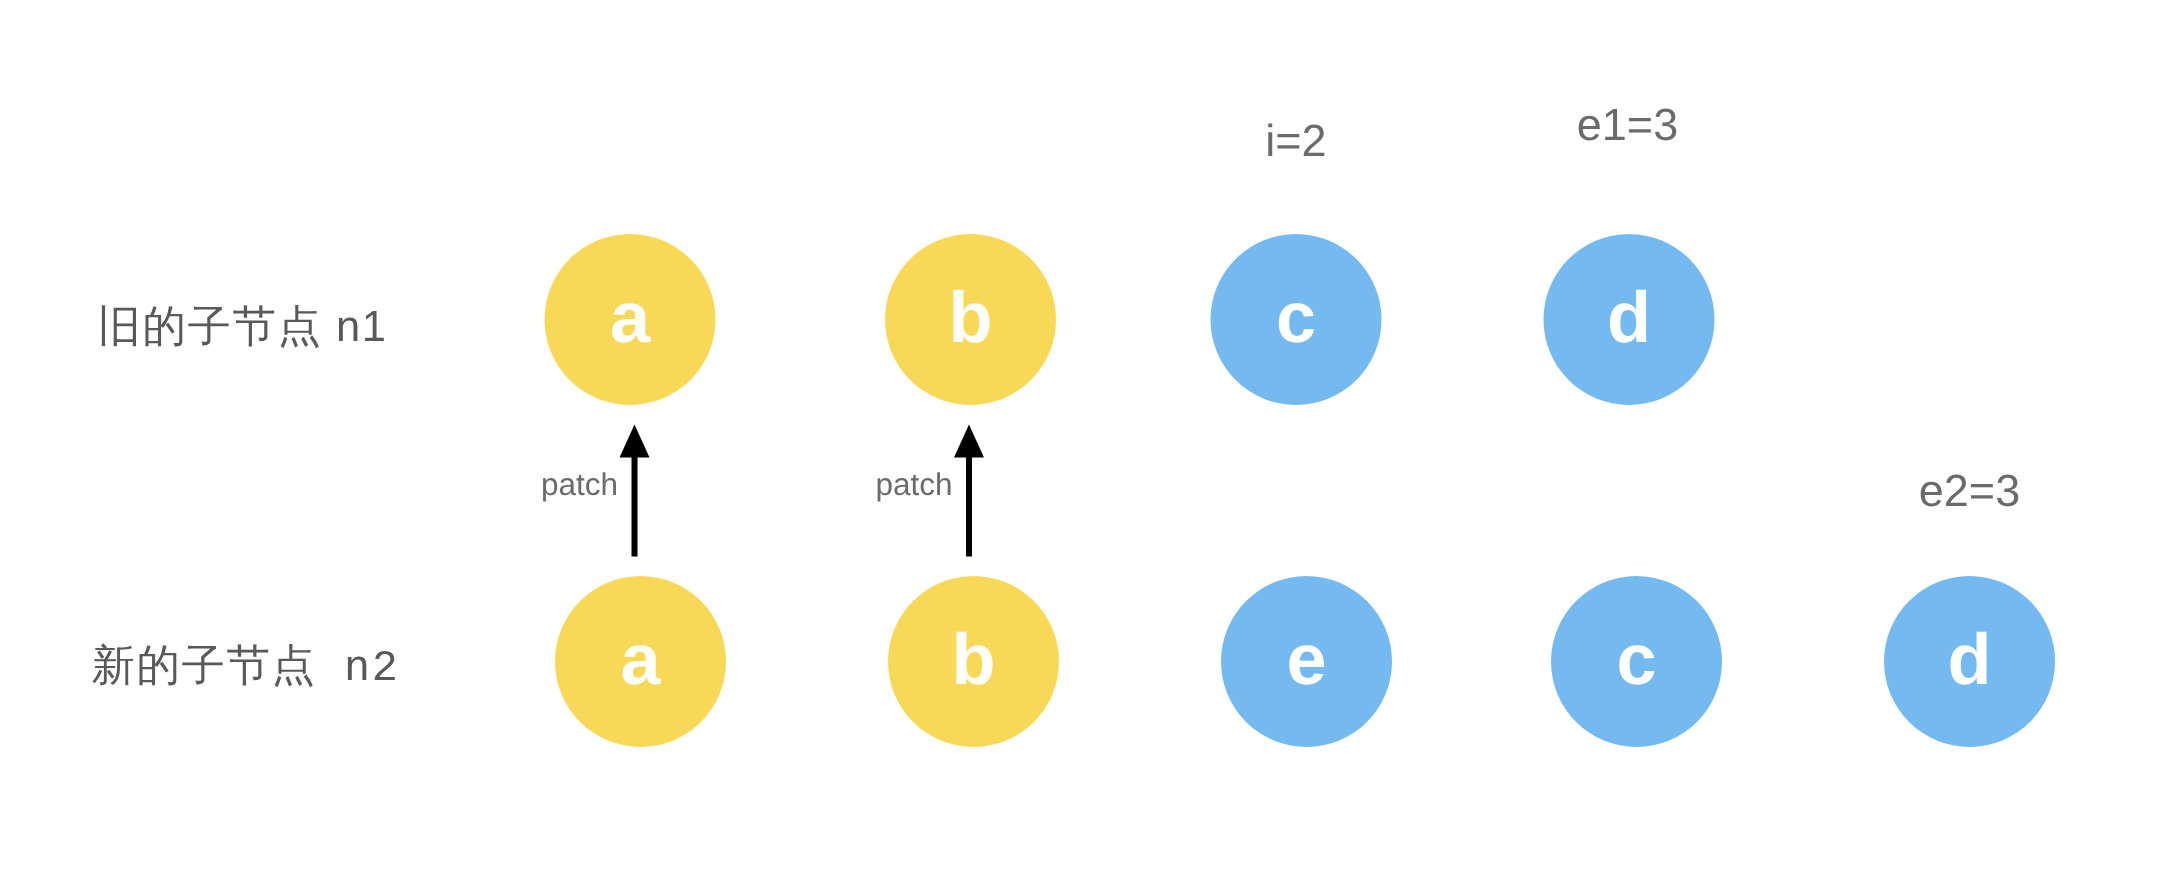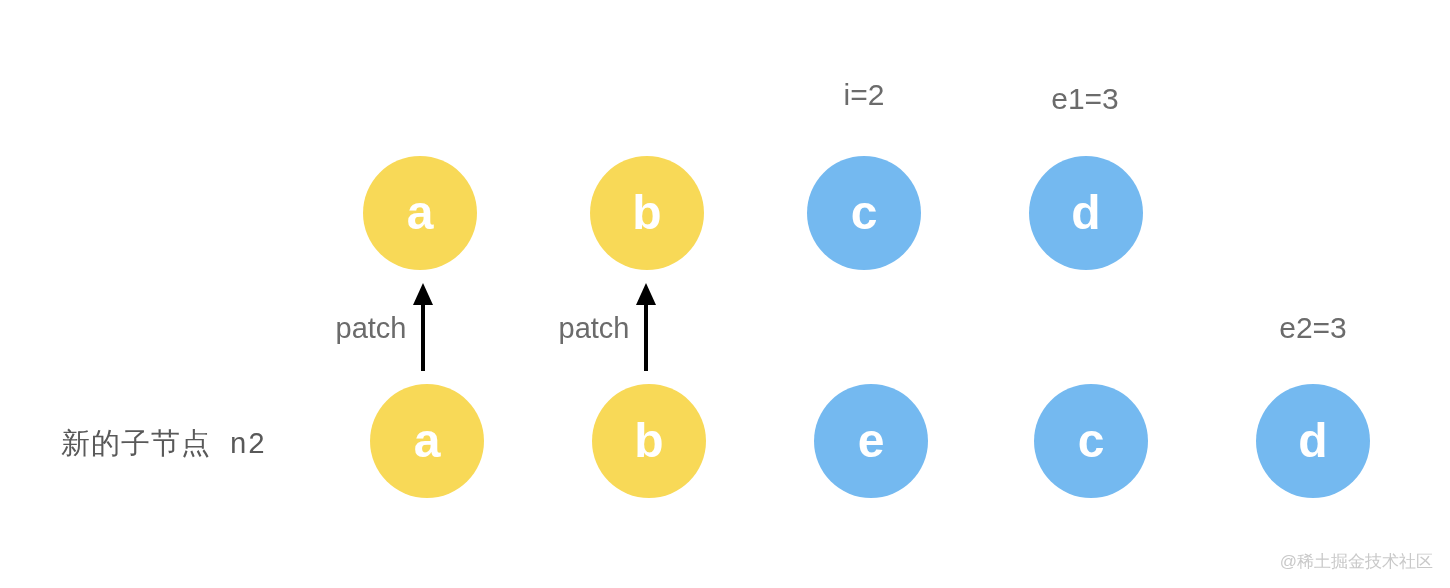--- a/index.html
+++ b/index.html
@@ -57,30 +57,30 @@
 
   
   .annotation {
     position: absolute;
     color: var(--annotation, #6B6B6B);
     font-size: 30px;
     white-space: nowrap;
     transform: translateX(-50%);
   }
   #ann-i  { left: 864px;  top: 78px;  }
-  #ann-e1 { left: 1085px; top: 67px; margin-top: 15px;  }
+  #ann-e1 { left: 1085px; top: 67px;  }
   #ann-e2 { left: 1313px; top: 311px; }
 
   
   .patch-label {
     position: absolute;
     color: var(--patch-label, #6B6B6B);
-    font-size: 29px;
+    font-size: 21px;
     width: 82px;
-    text-align: center;
+    text-align: right;
     white-space: nowrap;
   }
   #patch-1 { left: 330px; top: 312px; }
   #patch-2 { left: 553px; top: 312px; }
 
   .arrow-shaft {
     position: absolute;
     width: 4px;
     height: 68px;
     top: 303px;
@@ -108,20 +108,21 @@
     font-size: 17px;
     color: var(--watermark, #C9C9C9);
     white-space: nowrap;
   }
 </style>
 </head>
 <body>
 
 <div class="canvas">
 
+  <div class="row-label" id="label-old">旧的子节点 n1</div>
   <div class="row-label" id="label-new">新的子节点 n2</div>
 
   <div class="node yellow" id="old-a">a</div>
   <div class="node yellow" id="old-b">b</div>
   <div class="node blue" id="old-c">c</div>
   <div class="node blue" id="old-d">d</div>
 
   <div class="node yellow" id="new-a">a</div>
   <div class="node yellow" id="new-b">b</div>
   <div class="node blue" id="new-e">e</div>
@@ -133,15 +134,14 @@
   <div class="annotation" id="ann-e2">e2=3</div>
 
   <div class="patch-label" id="patch-1">patch</div>
   <div class="arrow-shaft" id="arrow-1-shaft"></div>
   <div class="arrow-head" id="arrow-1-head"></div>
 
   <div class="patch-label" id="patch-2">patch</div>
   <div class="arrow-shaft" id="arrow-2-shaft"></div>
   <div class="arrow-head" id="arrow-2-head"></div>
 
-  <div class="watermark">@稀土掘金技术社区</div>
 
 </div>
 
 </body></html>

